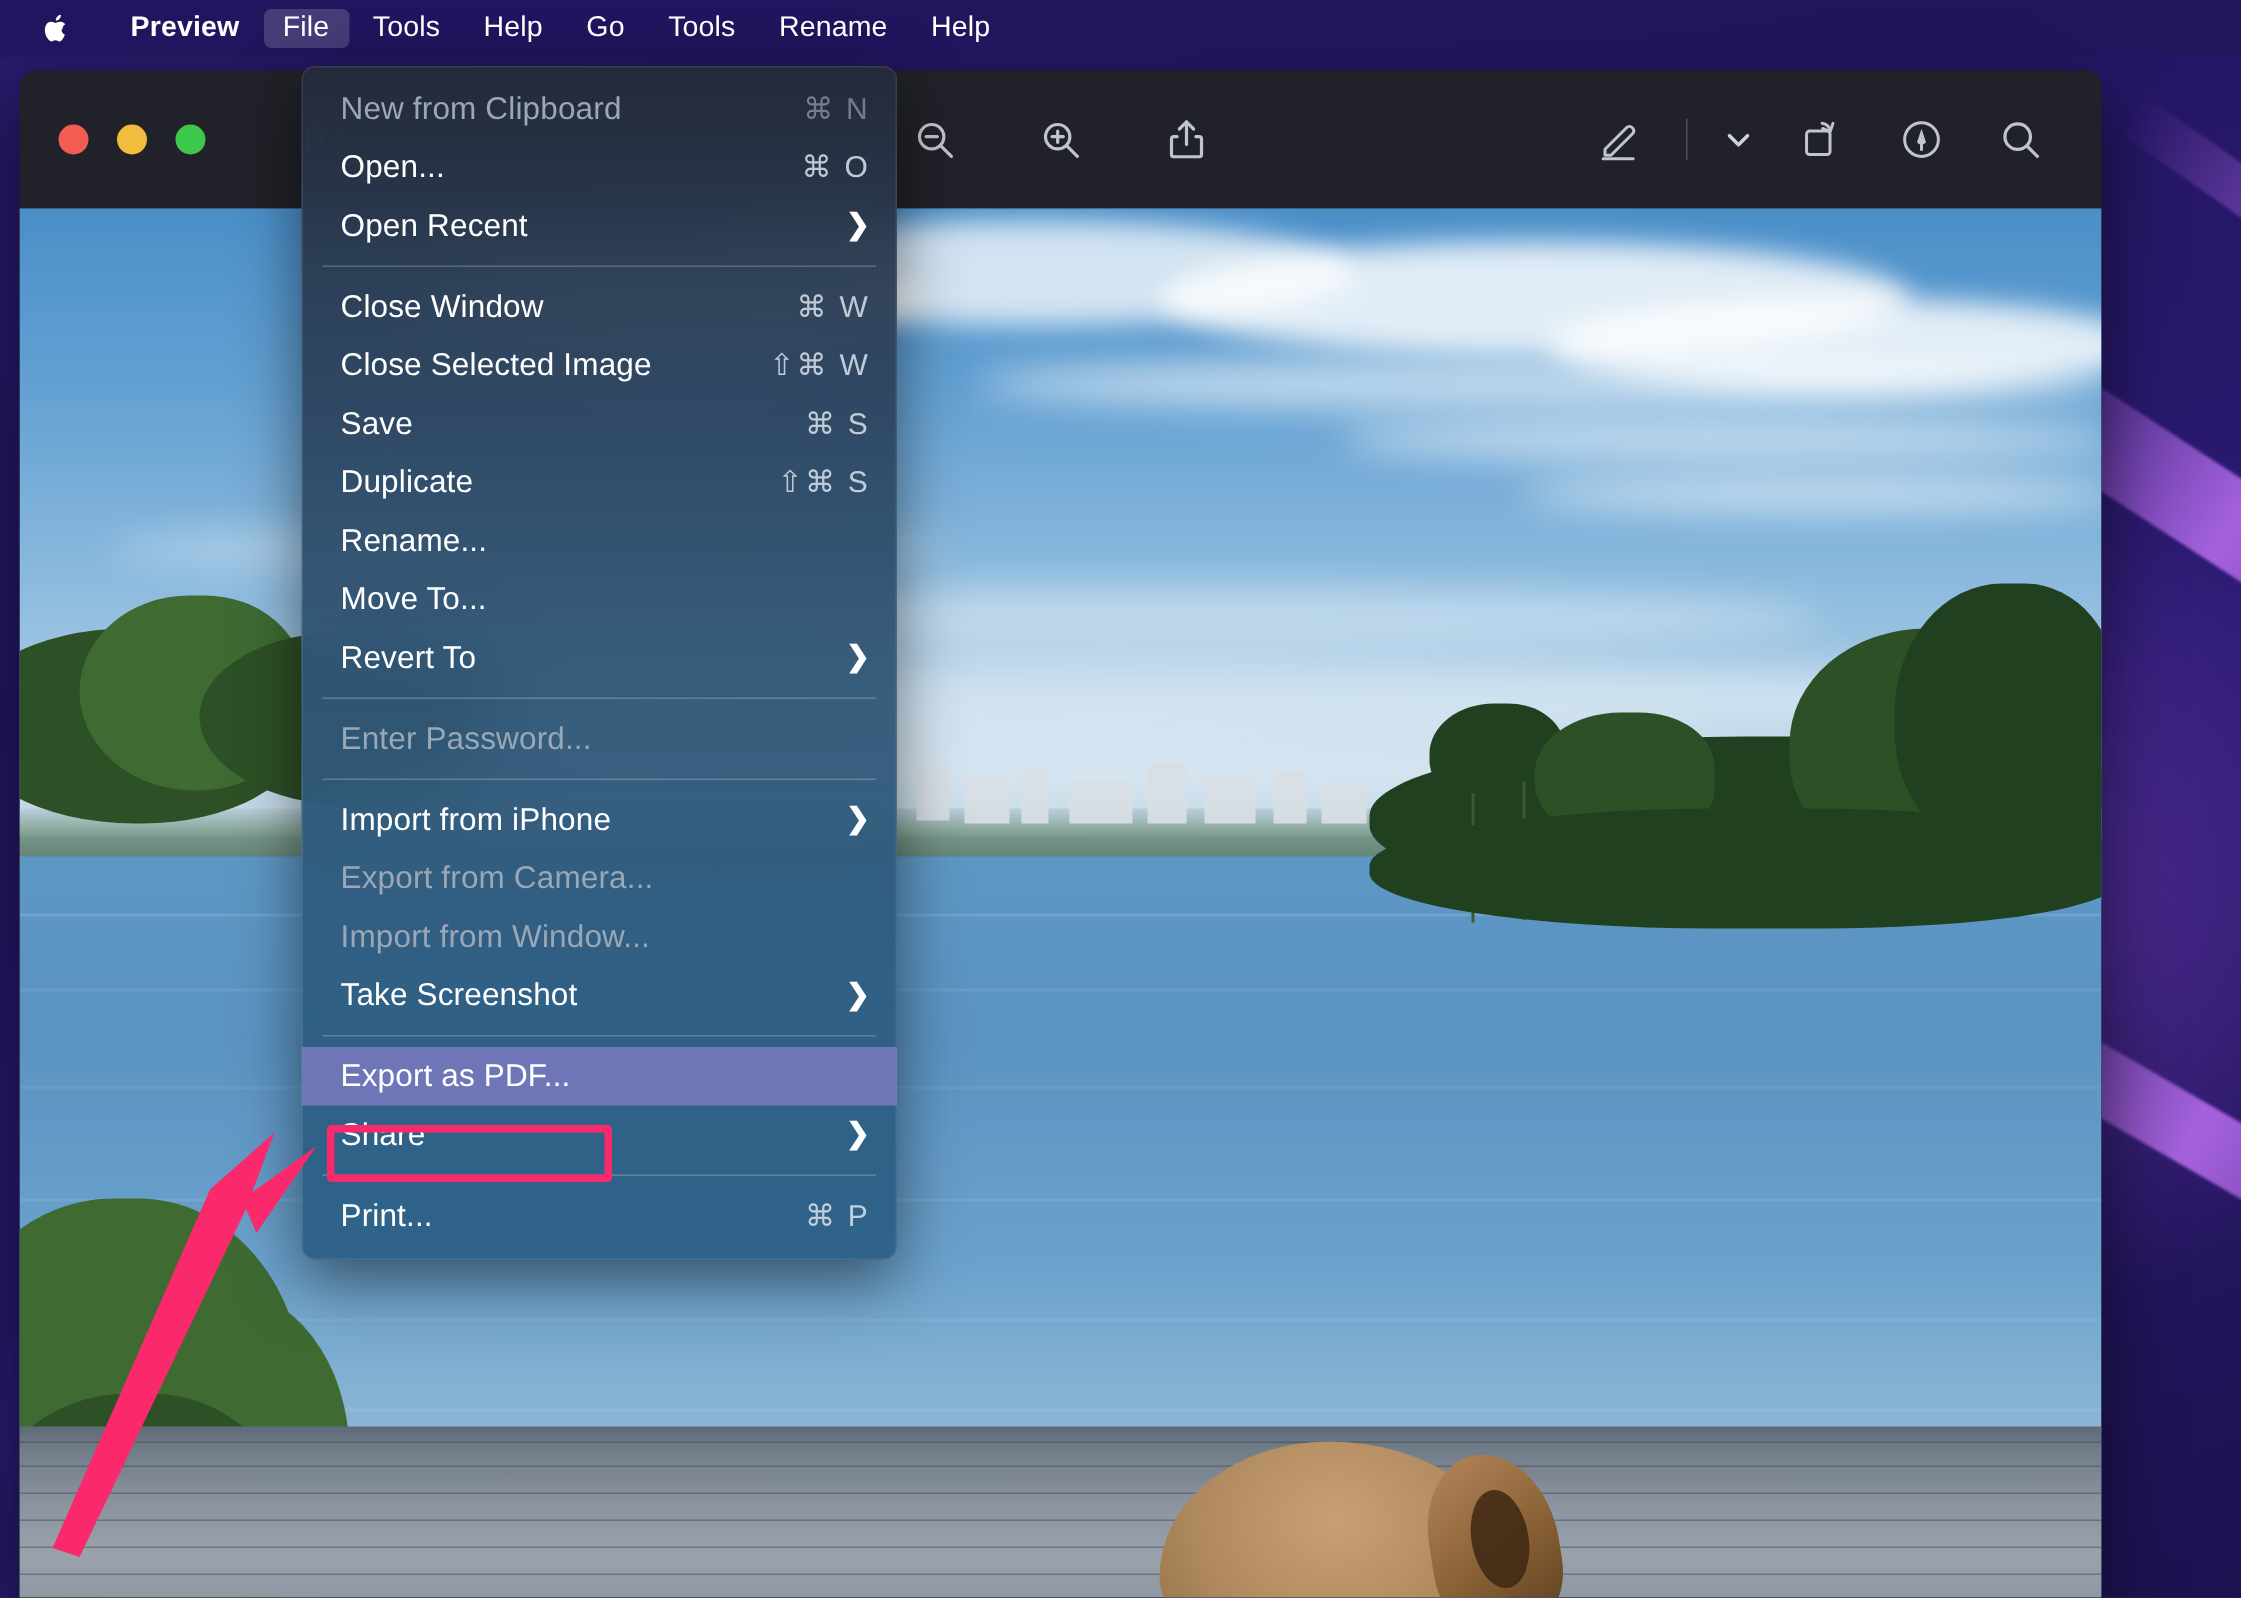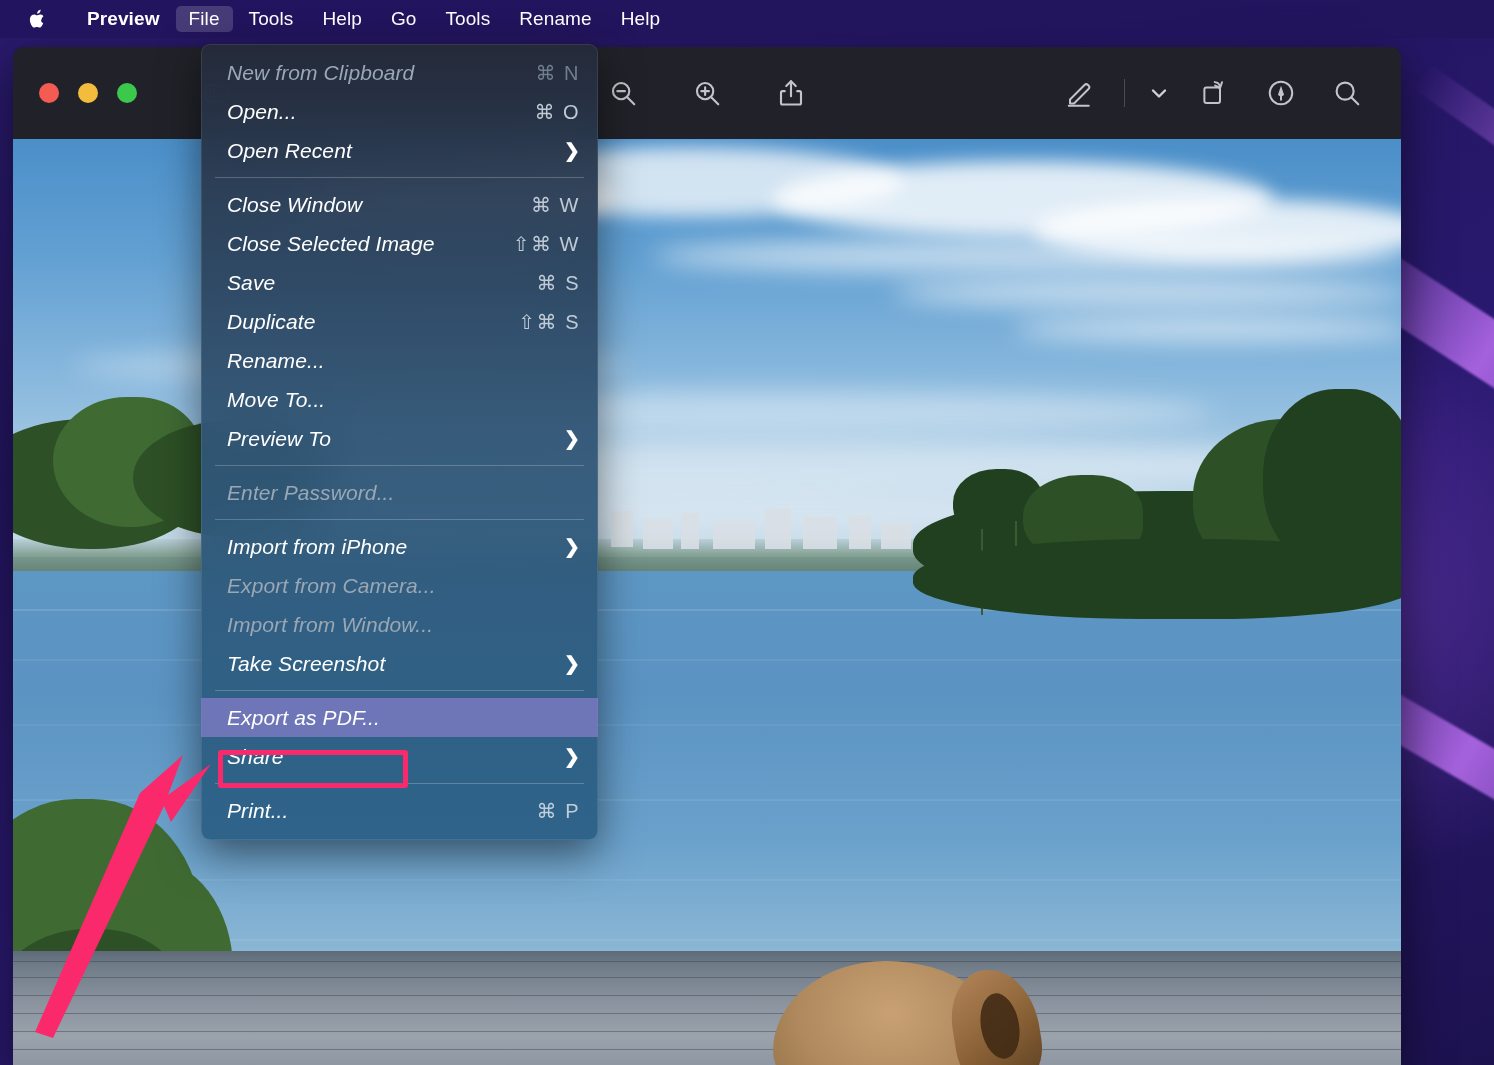--- a/index.html
+++ b/index.html
@@ -174,21 +174,21 @@
     z-index:70;
     overflow:hidden;
   }
   .mi {
     position:relative; height:39px;
     display:flex; align-items:center;
     padding:0 18px 0 26px;
     color:#ffffff; font-size:21px; letter-spacing:.1px;
     white-space:nowrap;
   }
-  .mi .lbl { flex:1;font-style:italic; }
+  .mi .lbl { flex:1; }
   .mi .shortcut {
     color:#ccd6e0; font-size:20px; letter-spacing:1.5px; opacity:.92;
   }
   .mi .arrow { color:#ffffff; font-size:19px; font-weight:bold; line-height:1; }
   .mi.disabled { color:#9aa7b4; }
   .mi.disabled .shortcut { color:#8c99a6; opacity:.75; }
   .mi.highlight { background:rgba(150,130,215,.62); }
   .sep { height:1px; margin:7px 14px; background:rgba(255,255,255,.22); }
 
   
@@ -401,21 +401,21 @@
       <span class="lbl">Duplicate</span>
       <span class="shortcut">⇧⌘ S</span>
     </div>
     <div class="mi">
       <span class="lbl">Rename...</span>
     </div>
     <div class="mi">
       <span class="lbl">Move To...</span>
     </div>
     <div class="mi">
-      <span class="lbl">Preview To</span>
+      <span class="lbl">Revert To</span>
       <span class="arrow">❯</span>
     </div>
     <div class="sep"></div>
     <div class="mi disabled">
       <span class="lbl">Enter Password...</span>
     </div>
     <div class="sep"></div>
     <div class="mi">
       <span class="lbl">Import from iPhone</span>
       <span class="arrow">❯</span>

